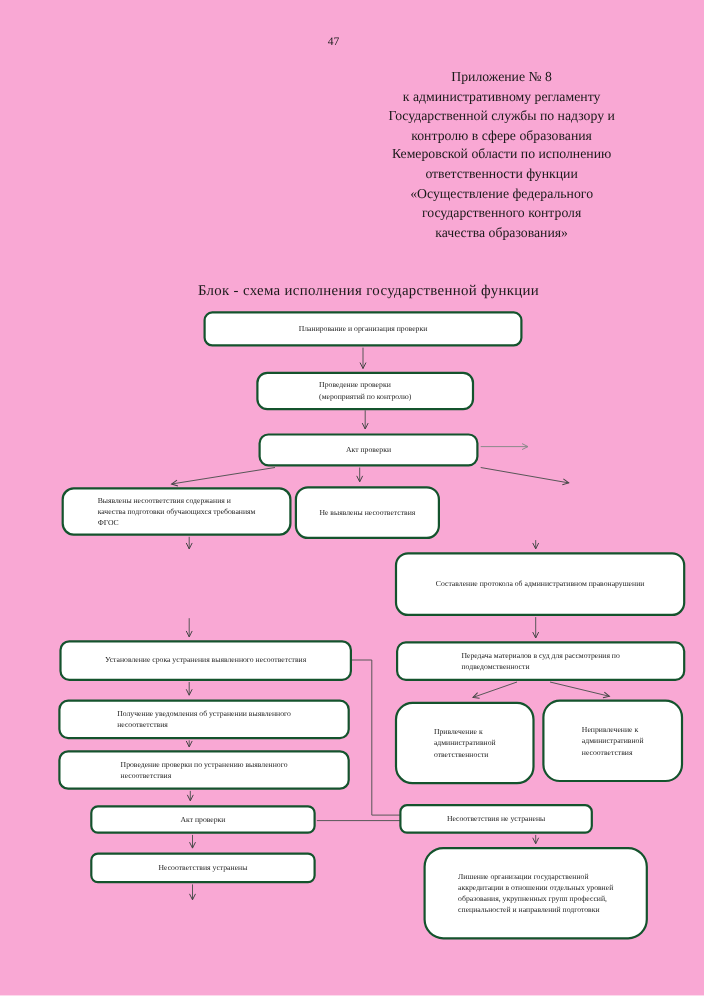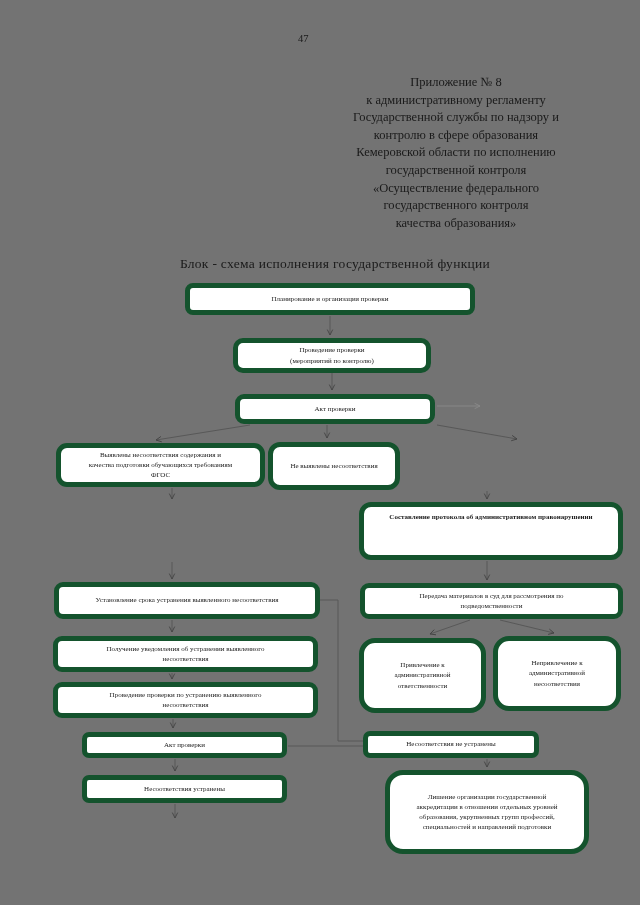--- a/index.html
+++ b/index.html
@@ -1,82 +1,80 @@
 <!DOCTYPE html>
 <html><head>
 <meta charset="utf-8">
 <style>
   html, body { margin: 0; padding: 0; background: #ffffff; }
   #page {
     position: relative;
     width: 640px;
     height: 905px;
-    background: #737373;
+    background: #f9a8d4;
     font-family: "Liberation Serif", "DejaVu Serif", serif;
     color: #1a1a1a;
     overflow: hidden;
   }
   #page-num {
     position: absolute;
     left: 298px; top: 33px;
     font-size: 10.5px;
   }
   #header {
     position: absolute;
     left: 316px; top: 62px; width: 280px;
     text-align: center;
     font-size: 12.5px;
     line-height: 17.6px;
-    margin-top: 12px;
   }
   #chart-title {
     position: absolute;
     left: 20px; top: 256px; width: 630px;
     text-align: center;
     font-size: 13.5px;
     letter-spacing: 0.3px;
   }
   .node {
     position: absolute;
     box-sizing: border-box;
-    border: 5px solid #14532d;
+    border: 2px solid #14532d;
     background: #ffffff;
     display: flex;
     align-items: center;
     justify-content: center;
-    text-align: center;
     padding: 2px 6px;
   }
   .node span {
     font-size: 7px;
     line-height: 1.45;
     white-space: pre-line;
     color: #222;
   }
-  .node.top-text { align-items: flex-start; padding-top: 5px; font-weight: bold; }
+  .node.top-text { align-items: flex-start; padding-top: 22px; }
   #arrows {
     position: absolute;
     left: 0; top: 0;
     pointer-events: none;
   }
 </style>
 </head>
 <body>
 
 <div id="page">
 
   <div id="page-num">47</div>
 
   <div id="header">
     <div>Приложение № 8</div>
     <div>к административному регламенту</div>
     <div>Государственной службы по надзору и</div>
     <div>контролю в сфере образования</div>
     <div>Кемеровской области по исполнению</div>
-    <div>государственной контроля</div>
+    <div>ответственности функции</div>
     <div>«Осуществление федерального</div>
     <div>государственного контроля</div>
     <div>качества образования»</div>
   </div>
 
   <div id="chart-title">Блок - схема исполнения государственной функции</div>
 
   <svg id="arrows" width="640" height="905" viewBox="0 0 640 905">
     <defs>
       <marker id="ah" markerWidth="9" markerHeight="9" refX="7" refY="4" orient="auto">

